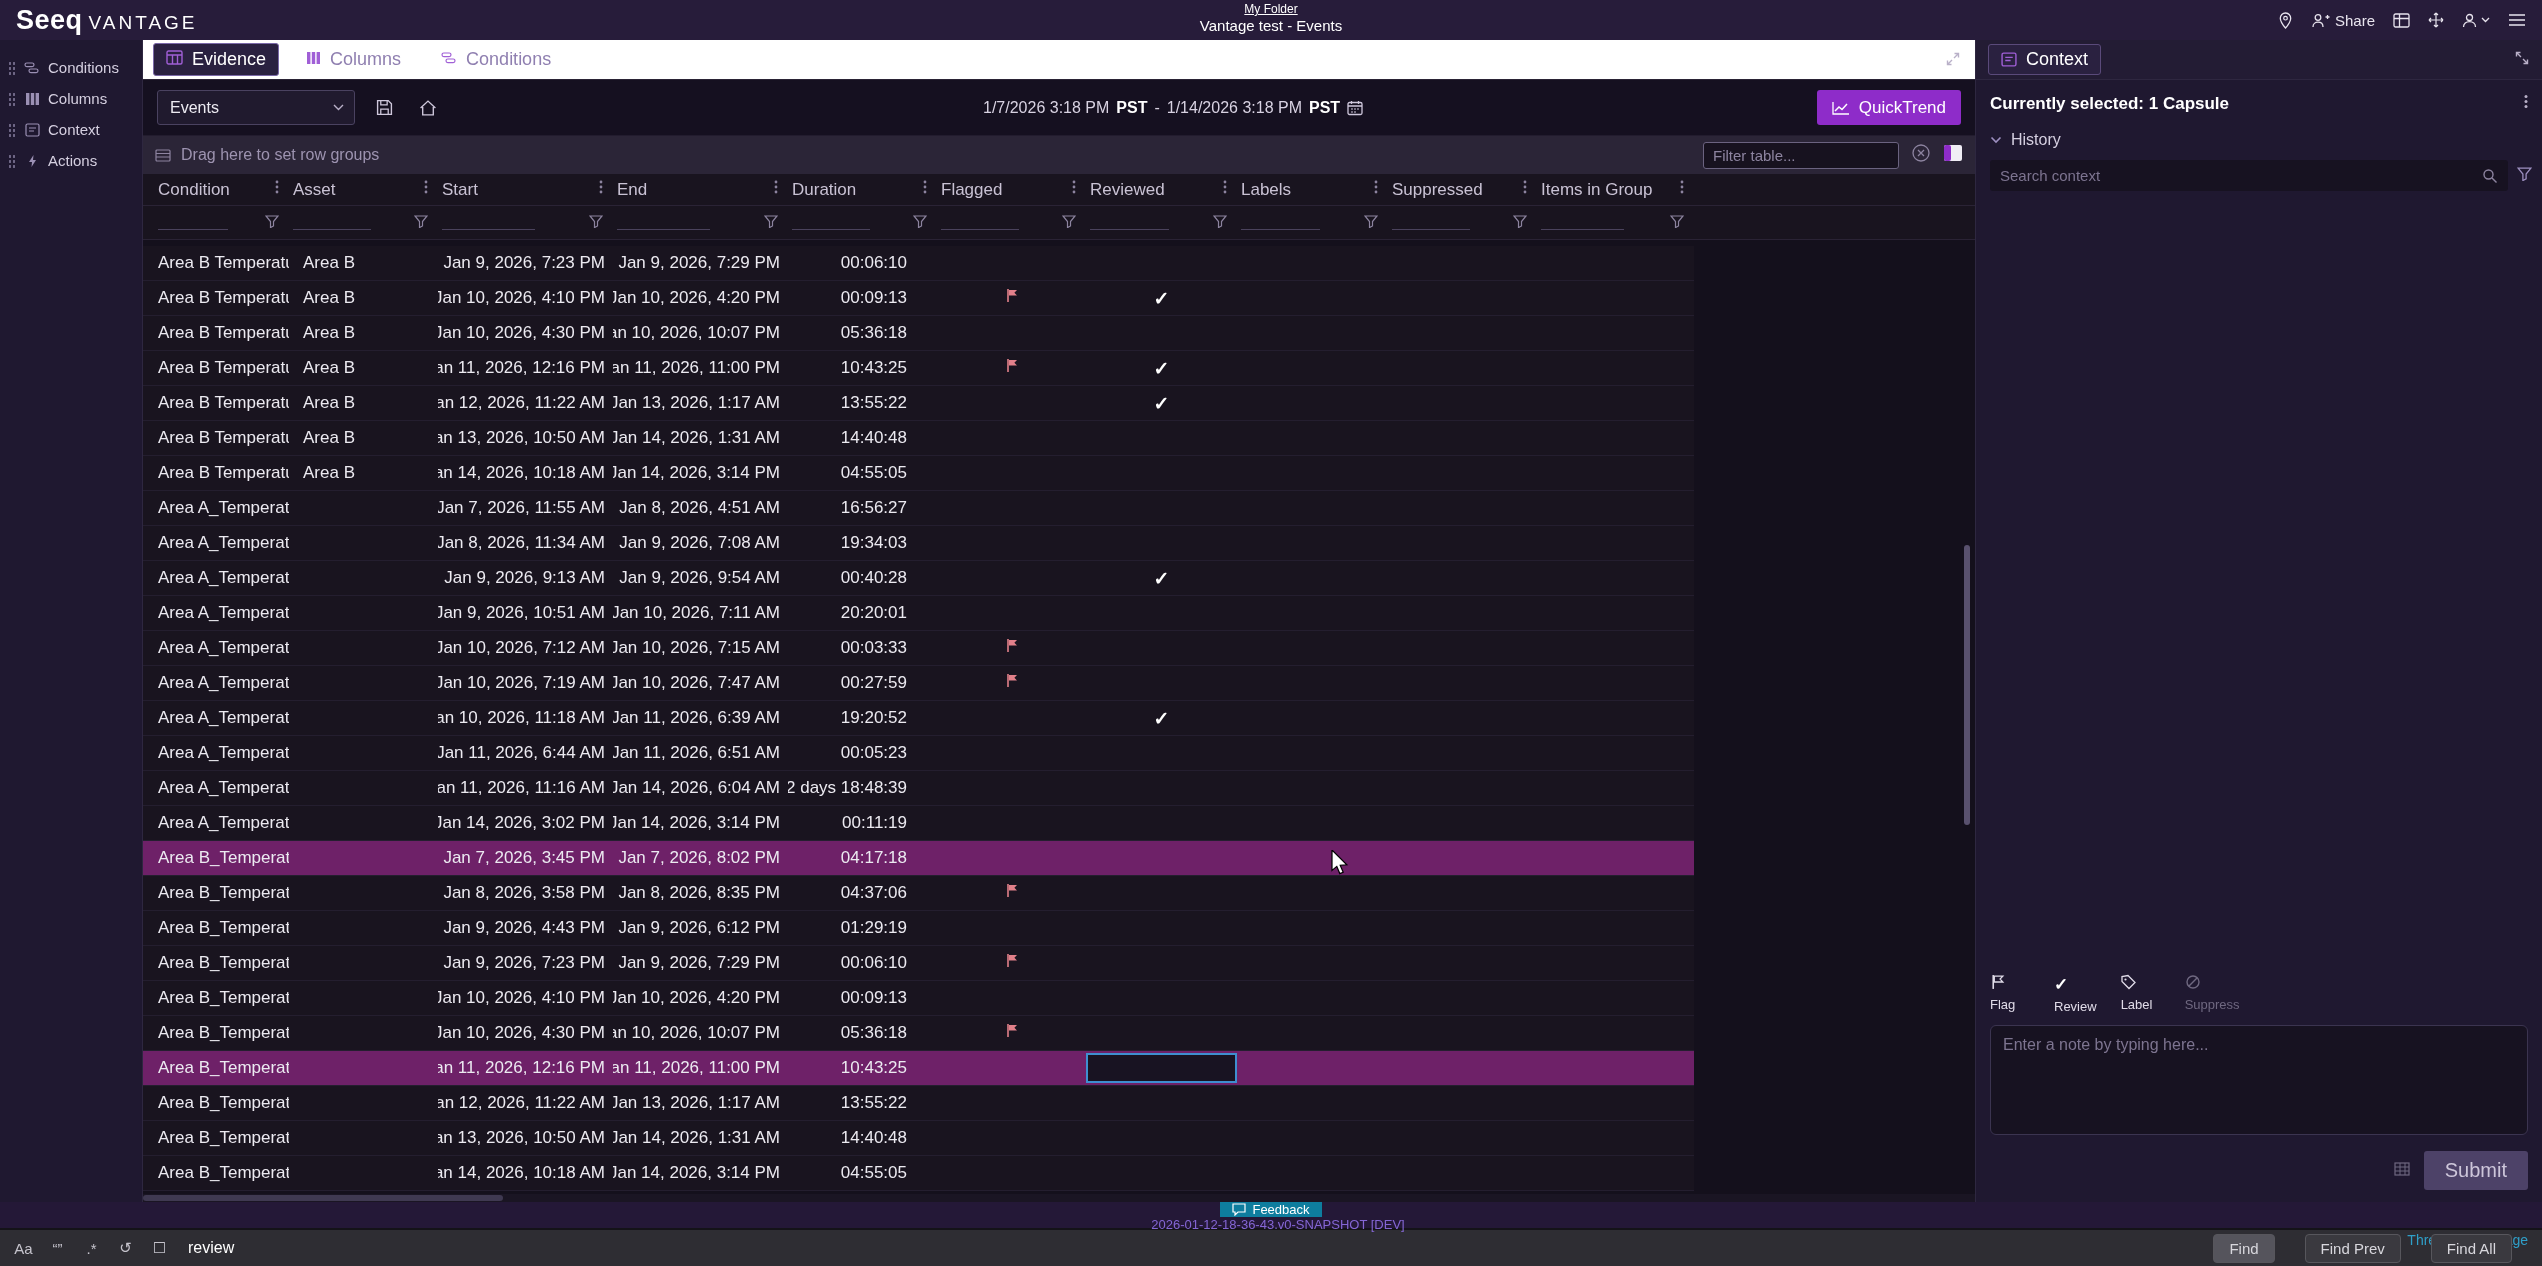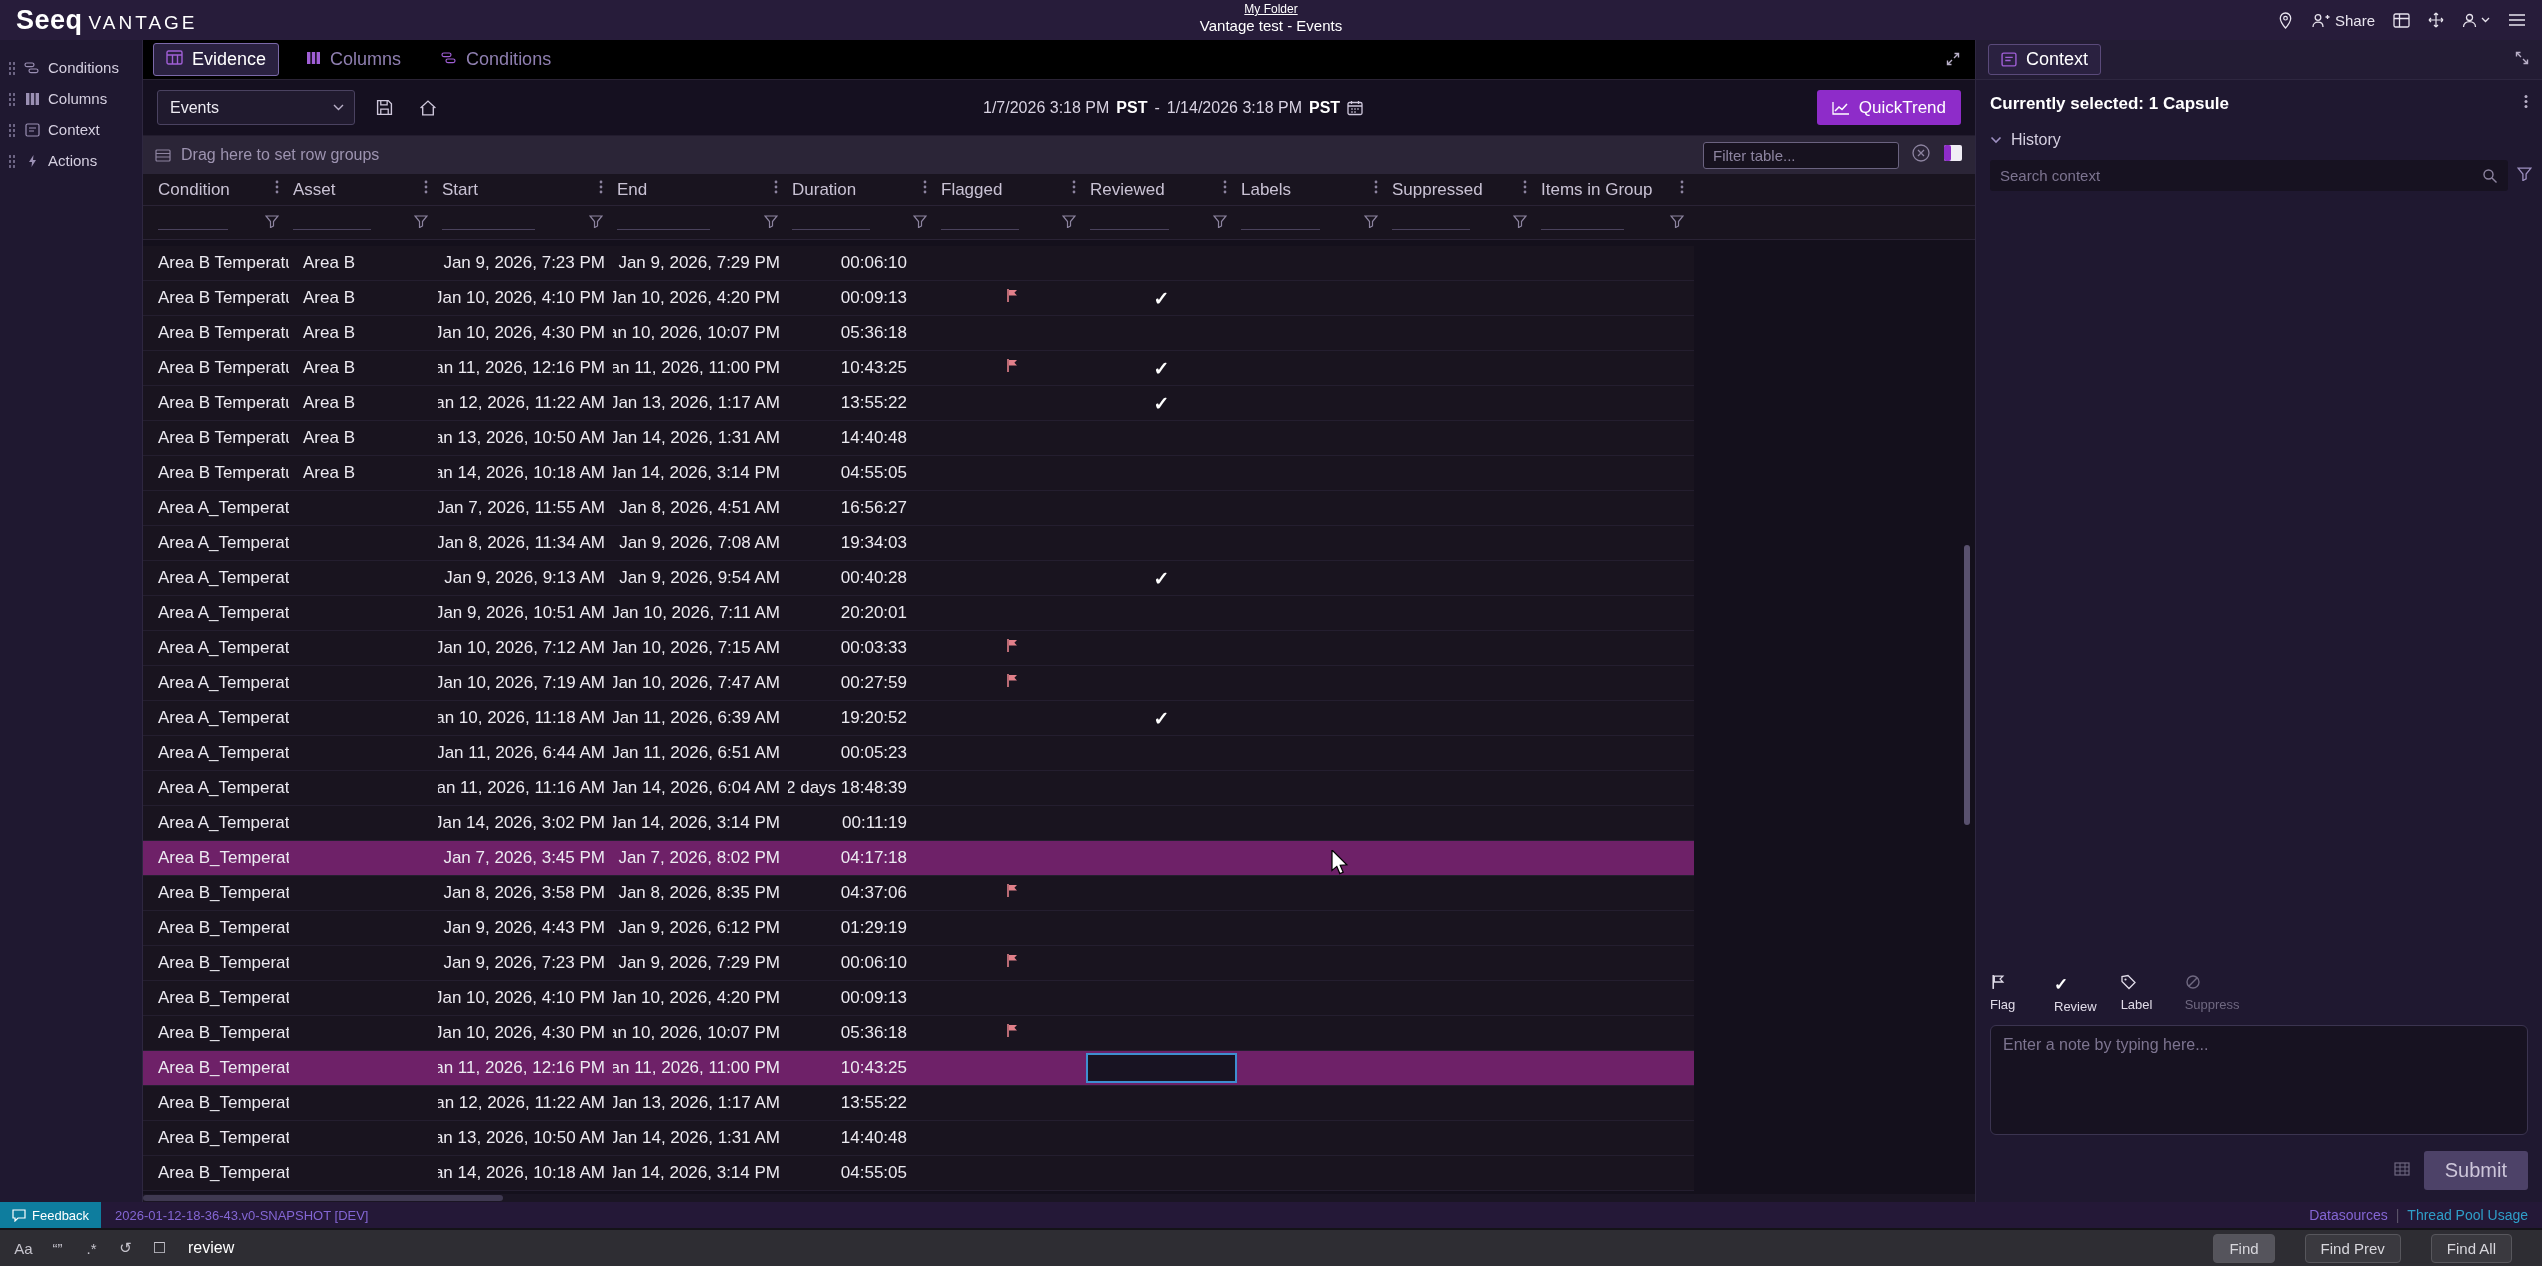--- a/index.html
+++ b/index.html
@@ -22,21 +22,21 @@
   .content { display:flex; height:1162px; }
   
   .sidebar { width:143px; background:#1f1830; border-right:1px solid #2e2740; padding-top:12px; flex:none; }
   .side-item { display:flex; align-items:center; gap:7px; padding:7px 8px 7px 8px; font-size:15px; color:#d5cfe0; cursor:pointer; }
   .grip { width:8px; height:15px; flex:none;
     background-image:radial-gradient(circle, #6f6786 1.1px, transparent 1.4px);
     background-size:4px 5px; background-position:0 1px; }
   .sicon { width:18px; display:flex; justify-content:center; flex:none; }
   
   .main { width:1832px; flex:none; display:flex; flex-direction:column; background:#131019; position:relative; }
-  .tabbar { height:40px; background:#000000; display:flex; align-items:center; gap:14px; padding:0 10px; border-bottom:1px solid #2a2335; position:relative; }
+  .tabbar { height:40px; background:#ffffff; display:flex; align-items:center; gap:14px; padding:0 10px; border-bottom:1px solid #2a2335; position:relative; }
   .tab { display:flex; align-items:center; gap:9px; font-size:18px; color:#8f7fb0; padding:5px 12px; border:1px solid transparent; border-radius:3px; cursor:pointer; }
   .tab.active { color:#fff; border:1px solid #7a68a8; background:#2a2140; }
   .tabbar-expand { position:absolute; right:14px; top:11px; cursor:pointer; }
   
   .toolbar { height:56px; background:#151020; display:flex; align-items:center; padding:0 14px; position:relative; border-bottom:1px solid #221c2e; }
   .view-select { width:198px; height:35px; background:#201a2e; border:1px solid #4a4260; border-radius:3px; display:flex; align-items:center; justify-content:space-between; padding:0 10px 0 12px; font-size:16px; cursor:pointer; }
   .tool-iconbtn { margin-left:14px; width:30px; height:30px; display:flex; align-items:center; justify-content:center; cursor:pointer; }
   .date-group { position:absolute; left:840px; top:50%; transform:translateY(-50%); display:flex; align-items:center; gap:7px; font-size:16px; color:#d8d2e2; white-space:nowrap; }
   .date-tz { font-weight:bold; color:#fff; }
   .quicktrend { margin-left:auto; background:#8e2cc9; border-radius:3px; height:35px; display:flex; align-items:center; gap:9px; padding:0 15px; font-size:17px; color:#fff; cursor:pointer; }
@@ -85,21 +85,21 @@
   .ctx-empty { margin:362px auto 0; width:402px; background:#363040; border-radius:4px; padding:31px 18px; text-align:center; font-size:17px; color:#f0edf5; }
   .ctx-bottom { margin-top:auto; padding:0 14px 12px; }
   .ctx-actions { display:flex; gap:24px; padding:8px 0 11px; }
   .ctx-action { display:flex; flex-direction:column; align-items:flex-start; gap:4px; font-size:13px; color:#e0dbe8; cursor:pointer; min-width:40px; }
   .ctx-action.disabled { color:#6f6880; }
   .ctx-note { width:100%; height:110px; background:#171221; border:1px solid #3b3450; border-radius:6px; resize:none; padding:10px 12px; font-size:16px; color:#e8e4ee; font-family:inherit; }
   .ctx-note::placeholder { color:#7d7490; }
   .ctx-submit-row { display:flex; justify-content:flex-end; align-items:center; gap:14px; padding-top:12px; }
   .submit-btn { background:#4d4268; color:#cdc6da; border:none; border-radius:3px; padding:8px 21px; font-size:20px; font-family:inherit; cursor:pointer; }
   
-  .statusbar { height:26px; background:#241837; display:flex; align-items:center; font-size:13px; }
+  .statusbar { height:26px; background:#241837; display:flex; align-items:center; font-size:13px;flex-direction:column; }
   .feedback { background:#0e7d9e; height:100%; display:flex; align-items:center; gap:6px; padding:0 12px; color:#fff; cursor:pointer; }
   .version { color:#8466d4; margin-left:14px; }
   .sb-right { margin-left:auto; padding-right:14px; font-size:14px; display:flex; gap:8px; align-items:center; }
   .sb-datasources { color:#8466d4; cursor:pointer; }
   .sb-sep { color:#5a5368; }
   .sb-threadpool { color:#2f9fc9; cursor:pointer; }
   
   .findbar { height:38px; background:#2e2d33; border-top:2px solid #141318; display:flex; align-items:center; gap:7px; padding:0 10px; }
   .fb-icon { width:27px; height:27px; display:flex; align-items:center; justify-content:center; color:#c5c3cc; font-size:15px; border-radius:3px; cursor:pointer; }
   .fb-input { width:420px; background:transparent; border:none; outline:none; color:#fff; font-size:16px; margin-left:8px; font-family:inherit; }

